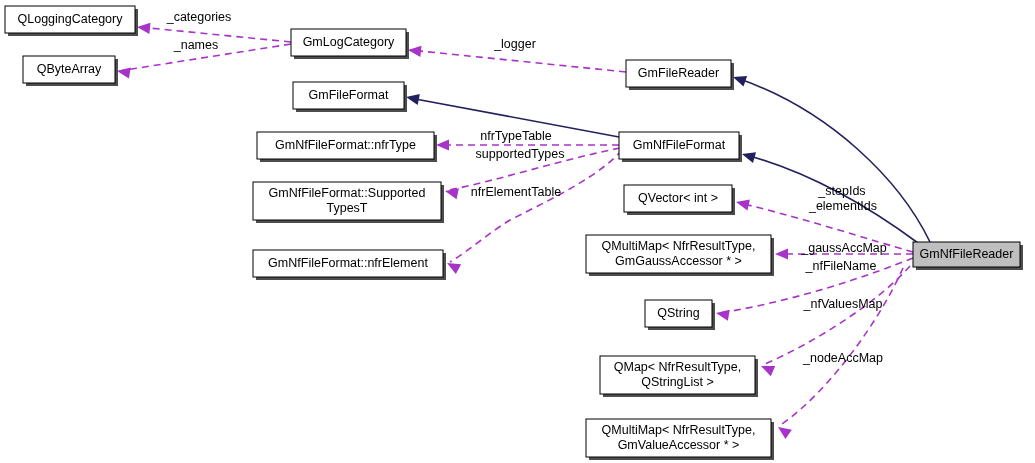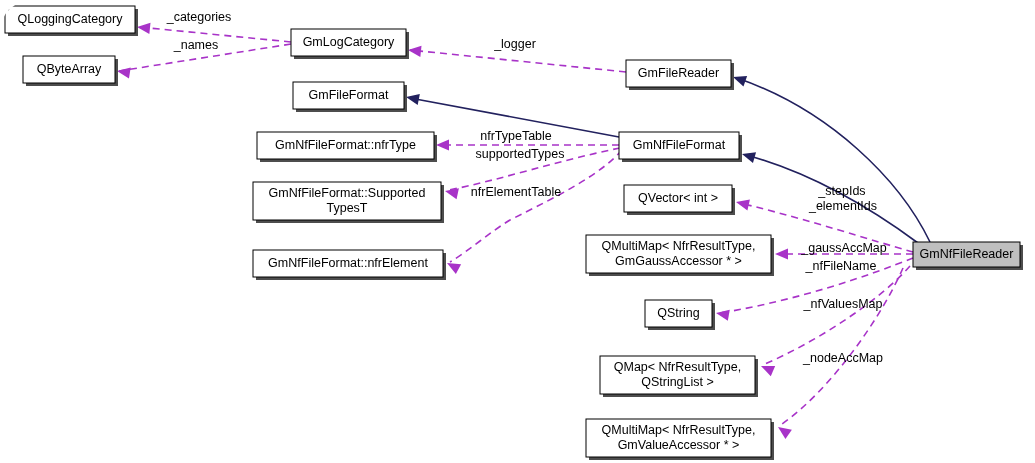--- a/index.html
+++ b/index.html
@@ -9,21 +9,20 @@
   }
   body {
     font-family: "Liberation Sans", sans-serif;
   }
   #diagram-root {
     position: relative;
     width: 1035px;
     height: 463px;
     background: #ffffff;
     overflow: hidden;
-    border-radius: 32px;
   }
   svg#uml-svg {
     position: absolute;
     left: 0;
     top: 0;
     width: 1035px;
     height: 463px;
     display: block;
   }
   .node-rect {

